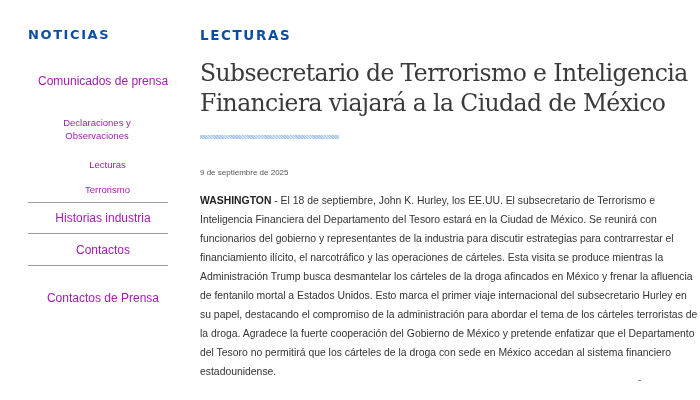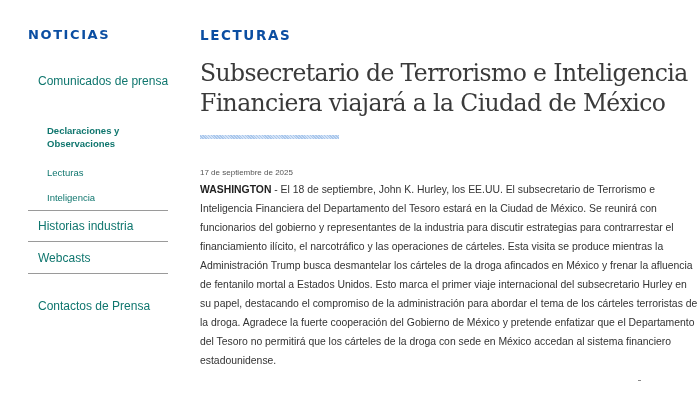--- a/index.html
+++ b/index.html
@@ -1,54 +1,54 @@
 <!DOCTYPE html>
 <html><head>
 <meta charset="utf-8">
 <style>
   html, body { margin: 0; padding: 0; background: #ffffff; }
   body { width: 700px; height: 400px; position: relative; overflow: hidden; font-family: "Liberation Sans", "DejaVu Sans", sans-serif; color: #333; }
 
   .sidebar { position: absolute; left: 28px; top: 0; width: 140px; }
   .sidebar-heading { position: absolute; left: 0; top: 27px; font-size: 13px; font-weight: bold; letter-spacing: 1.6px; color: #0b4ea2; font-family: "DejaVu Sans", sans-serif; white-space: nowrap; }
   .nav { position: absolute; left: 0; top: 70px; width: 140px; }
-  .nav-item { display: block; color: #0f766e; text-decoration: none; white-space: nowrap; }
+  .nav-item { display: block; color: #a21caf; text-decoration: none; white-space: nowrap; text-align: center; }
   .nav-primary { font-size: 12px; padding-left: 10px; }
   .nav-sub { font-size: 9.5px; padding-left: 19px; line-height: 13px; white-space: normal; }
   .divider { height: 1px; background: #9a9a9a; width: 140px; }
 
   .main { position: absolute; left: 200px; top: 0; width: 500px; }
   .section-label { position: absolute; left: 0; top: 27px; font-size: 13.5px; font-weight: bold; letter-spacing: 1.6px; color: #0b4ea2; font-family: "DejaVu Sans", sans-serif; white-space: nowrap; }
   .title { position: absolute; left: 0; top: 58px; width: 510px; font-family: "DejaVu Serif", "Liberation Serif", serif; font-size: 23.5px; line-height: 30px; color: #3a3a3a; font-weight: normal; margin: 0; letter-spacing: -0.6px; }
   .title-rule { position: absolute; left: 0; top: 135px; width: 139px; height: 4px;
     background: repeating-linear-gradient(45deg, #a9c7ec 0px, #a9c7ec 1px, #d4e3f6 1px, #d4e3f6 2px); }
   .date { position: absolute; left: 0; top: 168px; font-size: 8px; color: #555; }
-  .body-text { position: absolute; left: 0; top: 180px; width: 500px; font-size: 10.4px; line-height: 19px; color: #333; margin: 0; }
+  .body-text { position: absolute; left: 0; top: 191px; width: 500px; font-size: 10.4px; line-height: 19px; color: #333; margin: 0; }
   .body-text b { color: #222; }
   .dash-mark { position: absolute; left: 438px; top: 380px; width: 3px; height: 1px; background: #888; }
 </style>
 </head>
 <body>
 
 <div class="sidebar">
   <div class="sidebar-heading">NOTICIAS</div>
   <nav class="nav">
     <a class="nav-item nav-primary" style="margin-top:4px;height:30px;">Comunicados de prensa</a>
-    <a class="nav-item nav-sub" style="margin-top:20px;width:100px;font-weight:bold;">Declaraciones y Observaciones</a>
+    <a class="nav-item nav-sub" style="margin-top:12px;width:100px;">Declaraciones y Observaciones</a>
     <a class="nav-item nav-sub" style="margin-top:16px;">Lecturas</a>
-    <a class="nav-item nav-sub" style="margin-top:12px;">Inteligencia</a>
+    <a class="nav-item nav-sub" style="margin-top:12px;">Terrorismo</a>
     <div class="divider" style="margin-top:6px;"></div>
     <a class="nav-item nav-primary" style="margin-top:8px;height:14px;">Historias industria</a>
     <div class="divider" style="margin-top:8px;"></div>
-    <a class="nav-item nav-primary" style="margin-top:9px;height:14px;">Webcasts</a>
+    <a class="nav-item nav-primary" style="margin-top:9px;height:14px;">Contactos</a>
     <div class="divider" style="margin-top:8px;"></div>
     <a class="nav-item nav-primary" style="margin-top:25px;">Contactos de Prensa</a>
   </nav>
 </div>
 
 <main class="main">
   <div class="section-label">LECTURAS</div>
   <h1 class="title">Subsecretario de Terrorismo e Inteligencia Financiera viajará a la Ciudad de México</h1>
   <div class="title-rule"></div>
-  <div class="date">17 de septiembre de 2025</div>
+  <div class="date">9 de septiembre de 2025</div>
   <p class="body-text"><b>WASHINGTON</b><span> - El 18 de septiembre, John K. Hurley, los EE.UU. El subsecretario de Terrorismo e Inteligencia Financiera del Departamento del Tesoro estará en la Ciudad de México. Se reunirá con funcionarios del gobierno y representantes de la industria para discutir estrategias para contrarrestar el financiamiento ilícito, el narcotráfico y las operaciones de cárteles. Esta visita se produce mientras la Administración Trump busca desmantelar los cárteles de la droga afincados en México y frenar la afluencia de fentanilo mortal a Estados Unidos. Esto marca el primer viaje internacional del subsecretario Hurley en su papel, destacando el compromiso de la administración para abordar el tema de los cárteles terroristas de la droga. Agradece la fuerte cooperación del Gobierno de México y pretende enfatizar que el Departamento del Tesoro no permitirá que los cárteles de la droga con sede en México accedan al sistema financiero estadounidense.</span></p>
   <div class="dash-mark"></div>
 </main>
 
 </body></html>

